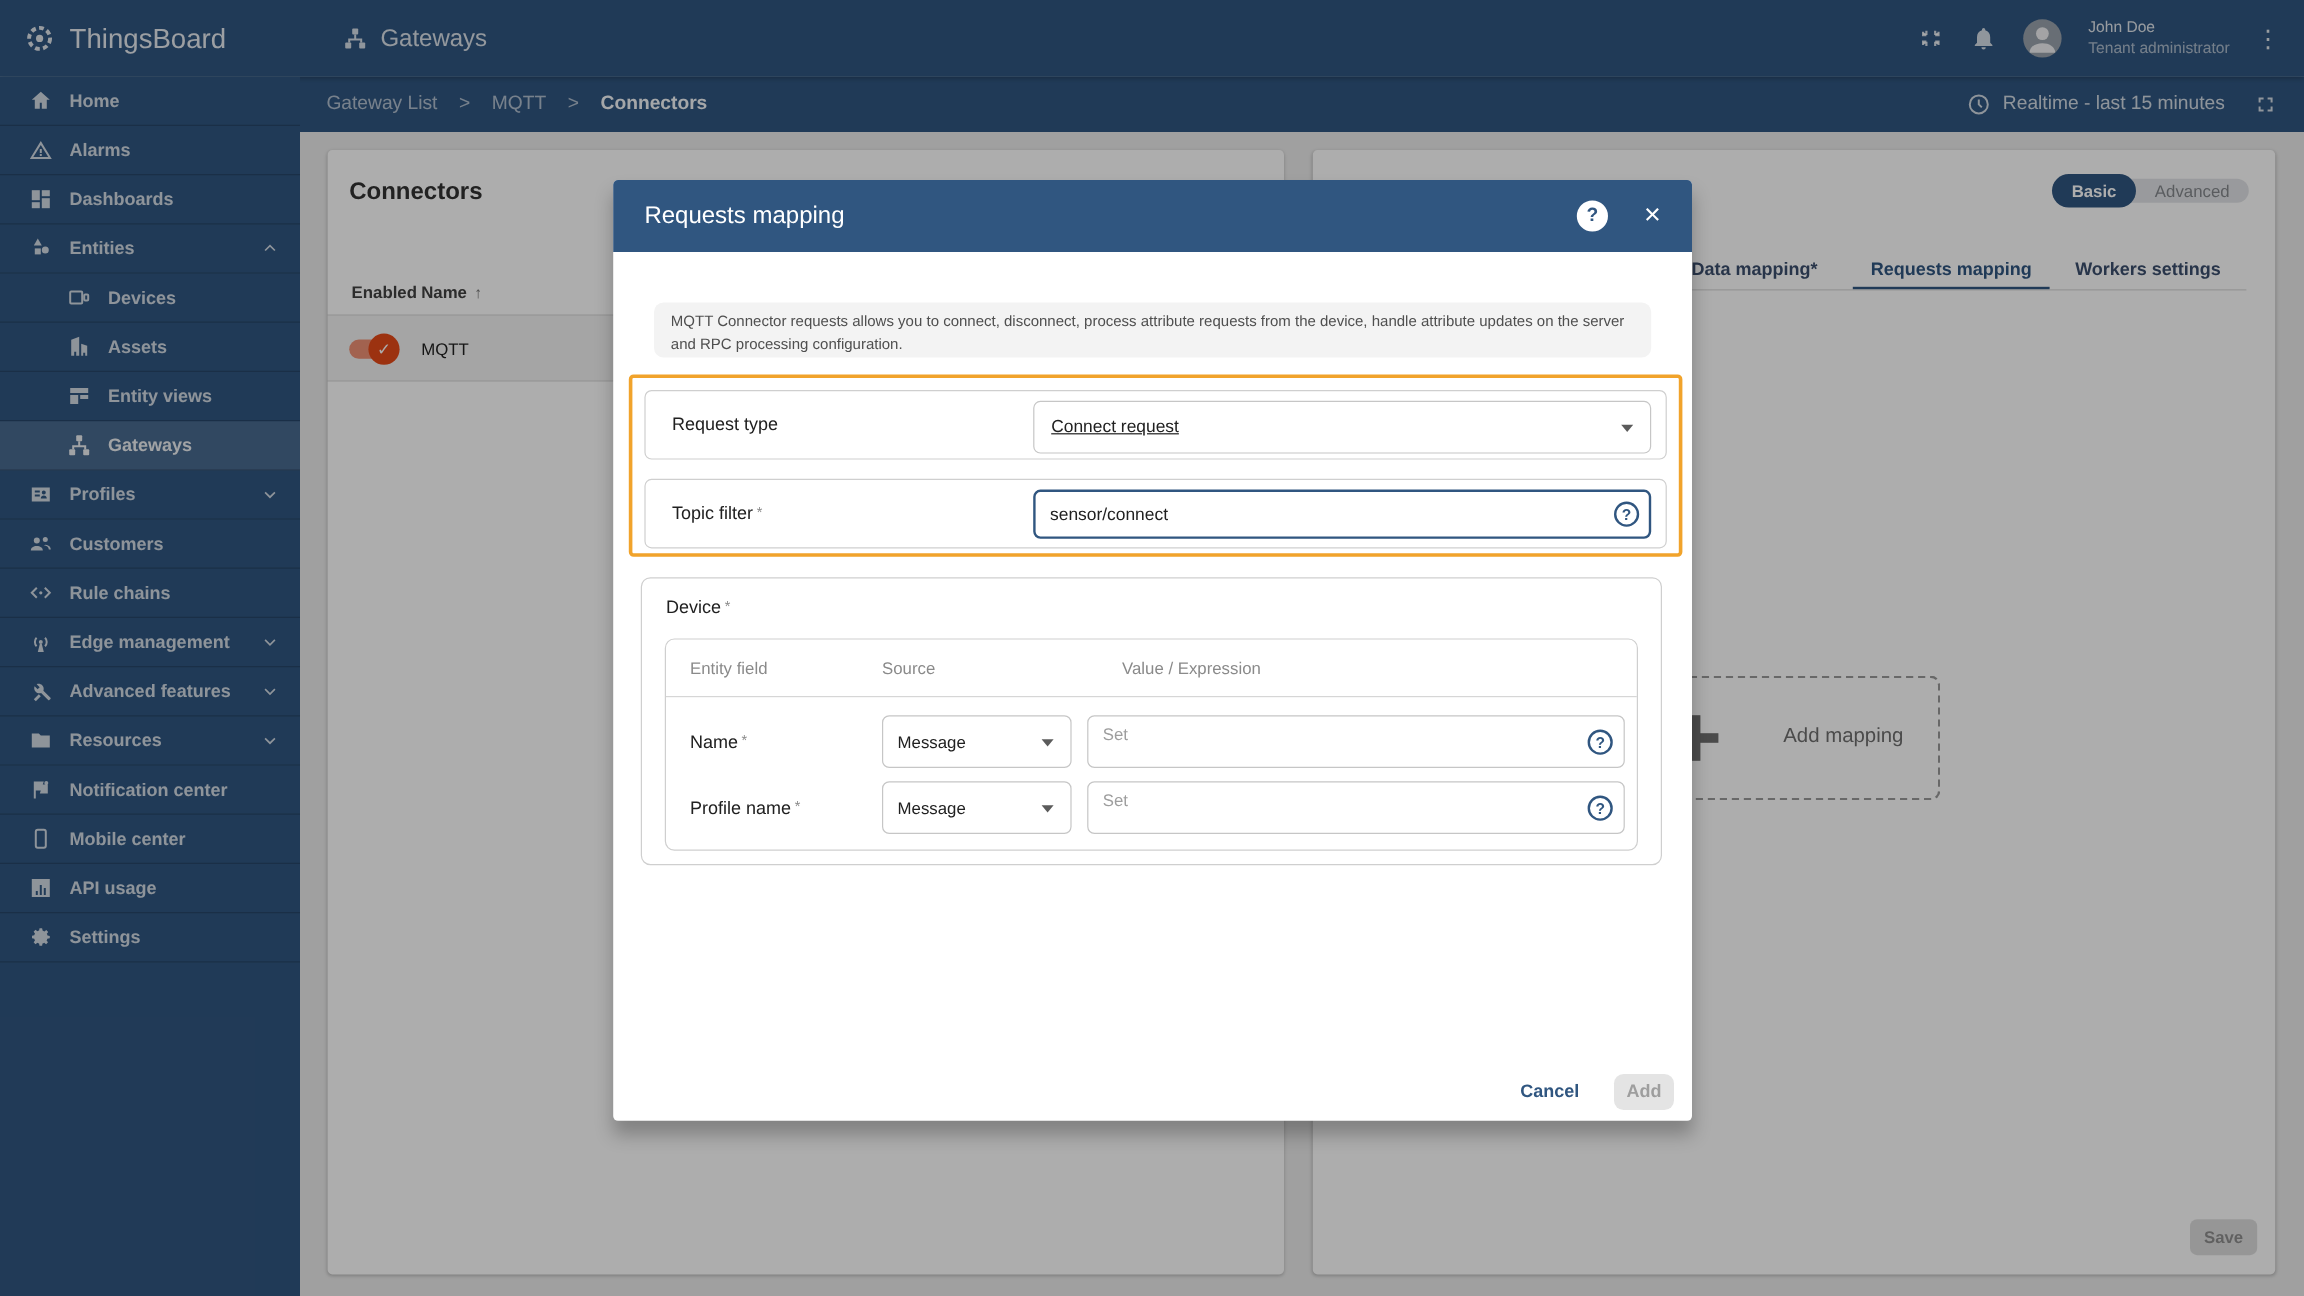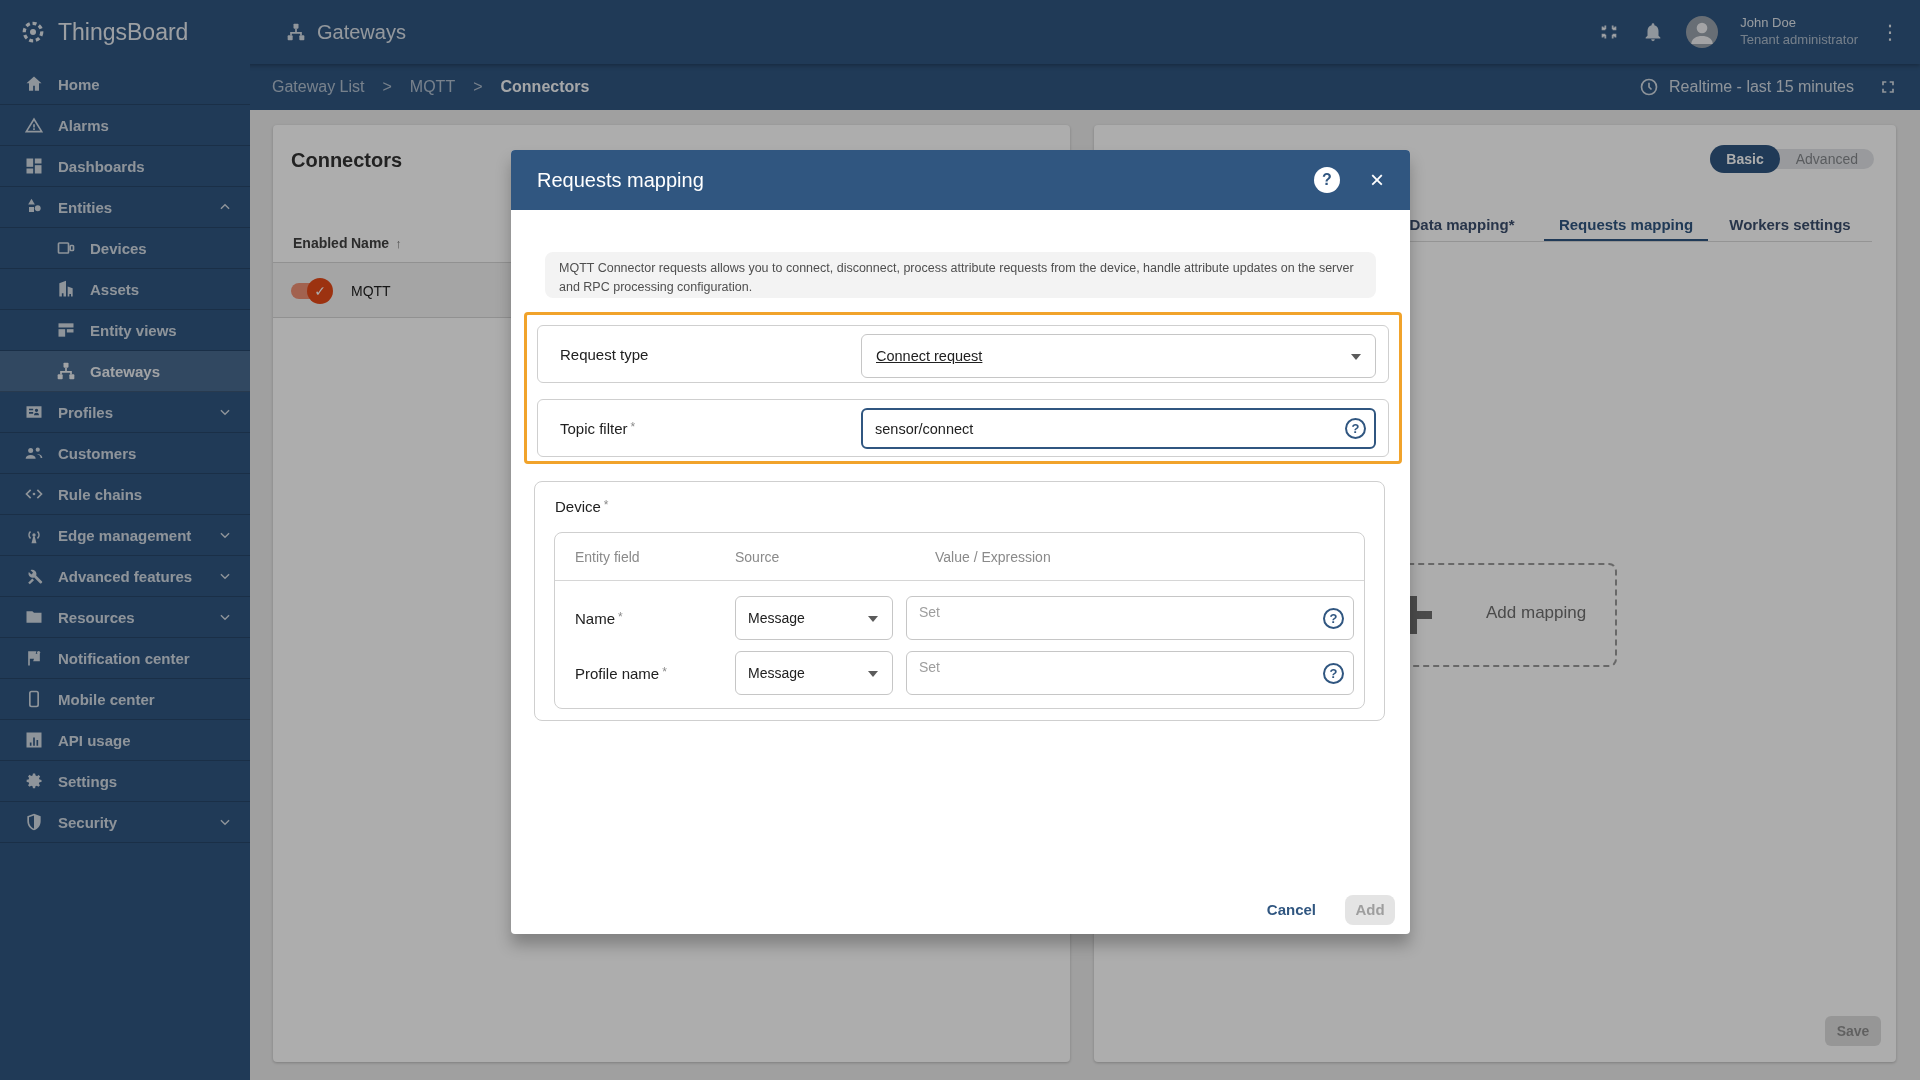--- a/index.html
+++ b/index.html
@@ -365,31 +365,20 @@
           <path d="M3 3h18v18H3V3zm4 12v4h2v-4H7zm4-6v10h2V9h-2zm4 3v7h2v-7h-2z" fill-rule="evenodd"></path>
         </svg>
       <span>API usage</span>
     </div>
     <div class="nav-item">
       <svg width="20" height="20" viewBox="0 0 24 24" fill="currentColor">
           <path d="M12 8a4 4 0 1 0 0 8 4 4 0 0 0 0-8zm9 5.3v-2.6l-2.3-.4a7 7 0 0 0-.7-1.7l1.4-1.9-1.9-1.9-1.9 1.4c-.5-.3-1.1-.5-1.7-.7L13.3 3h-2.6l-.4 2.3c-.6.2-1.2.4-1.7.7L6.7 4.6 4.8 6.5l1.4 1.9c-.3.5-.5 1.1-.7 1.7l-2.3.4v2.6l2.3.4c.2.6.4 1.2.7 1.7l-1.4 1.9 1.9 1.9 1.9-1.4c.5.3 1.1.5 1.7.7l.4 2.3h2.6l.4-2.3c.6-.2 1.2-.4 1.7-.7l1.9 1.4 1.9-1.9-1.4-1.9c.3-.5.5-1.1.7-1.7l2.3-.4z"></path>
         </svg>
       <span>Settings</span>
     </div>
-    <div class="nav-item">
-      <svg width="20" height="20" viewBox="0 0 24 24" fill="currentColor">
-          <path d="M12 2l8 3v6c0 5-3.4 9.4-8 11-4.6-1.6-8-6-8-11V5l8-3zm0 2.2L6 6.4v4.6c0 4 2.5 7.6 6 9V4.2z"></path>
-        </svg>
-      <span>Security</span>
-      <span class="chev">
-        <svg width="14" height="14" viewBox="0 0 24 24" fill="none" stroke="currentColor" stroke-width="2.4">
-            <path d="M5 9l7 7 7-7"></path>
-          </svg>
-      </span>
-    </div>
   </div>
 
   <div class="main">
 
     <div class="card card-left">
       <div class="panel-title">Connectors</div>
       <div class="tbl-head">
         <span class="th-enabled">Enabled</span>
         <span class="th-name">
           <span>Name</span>

